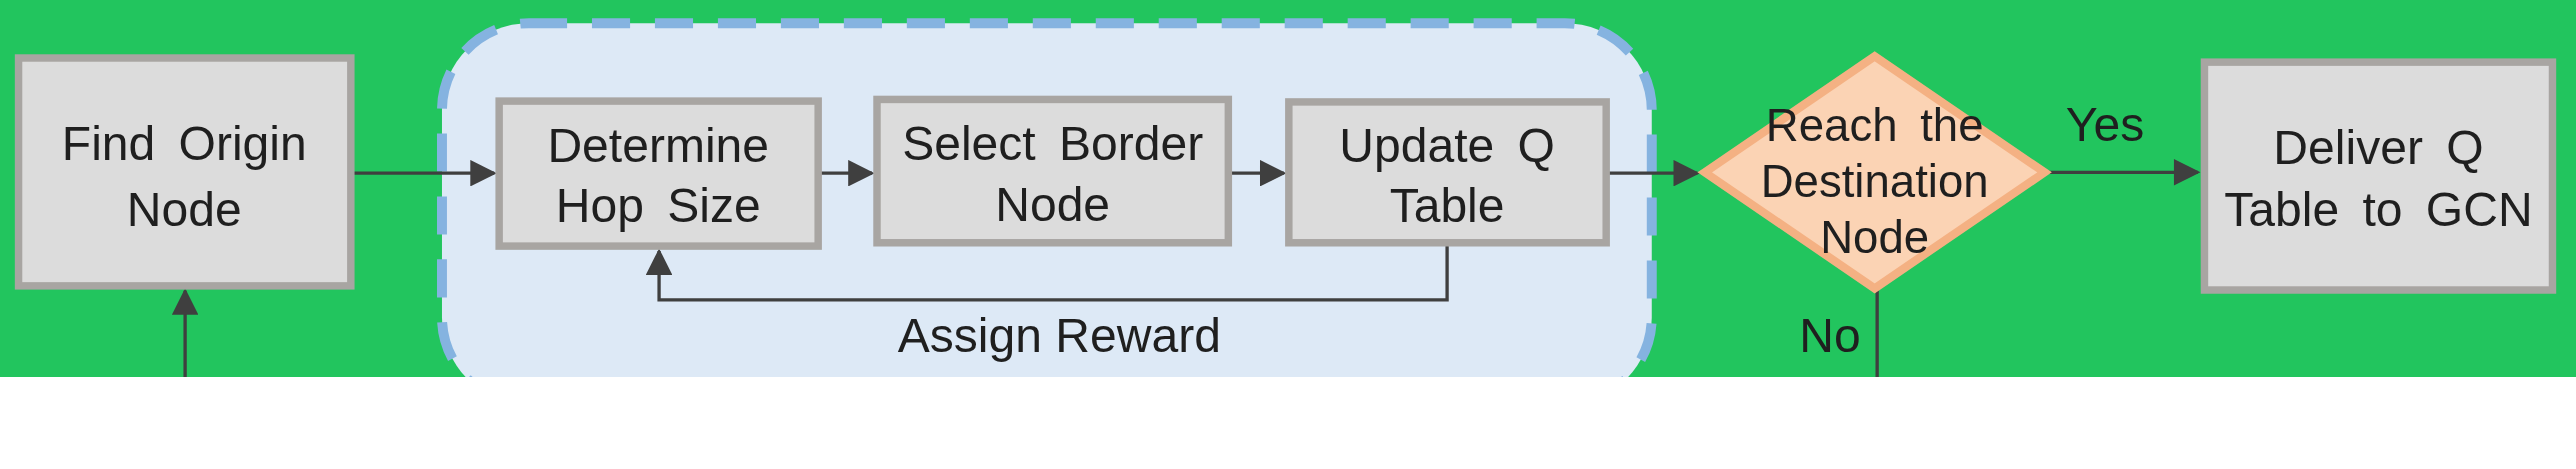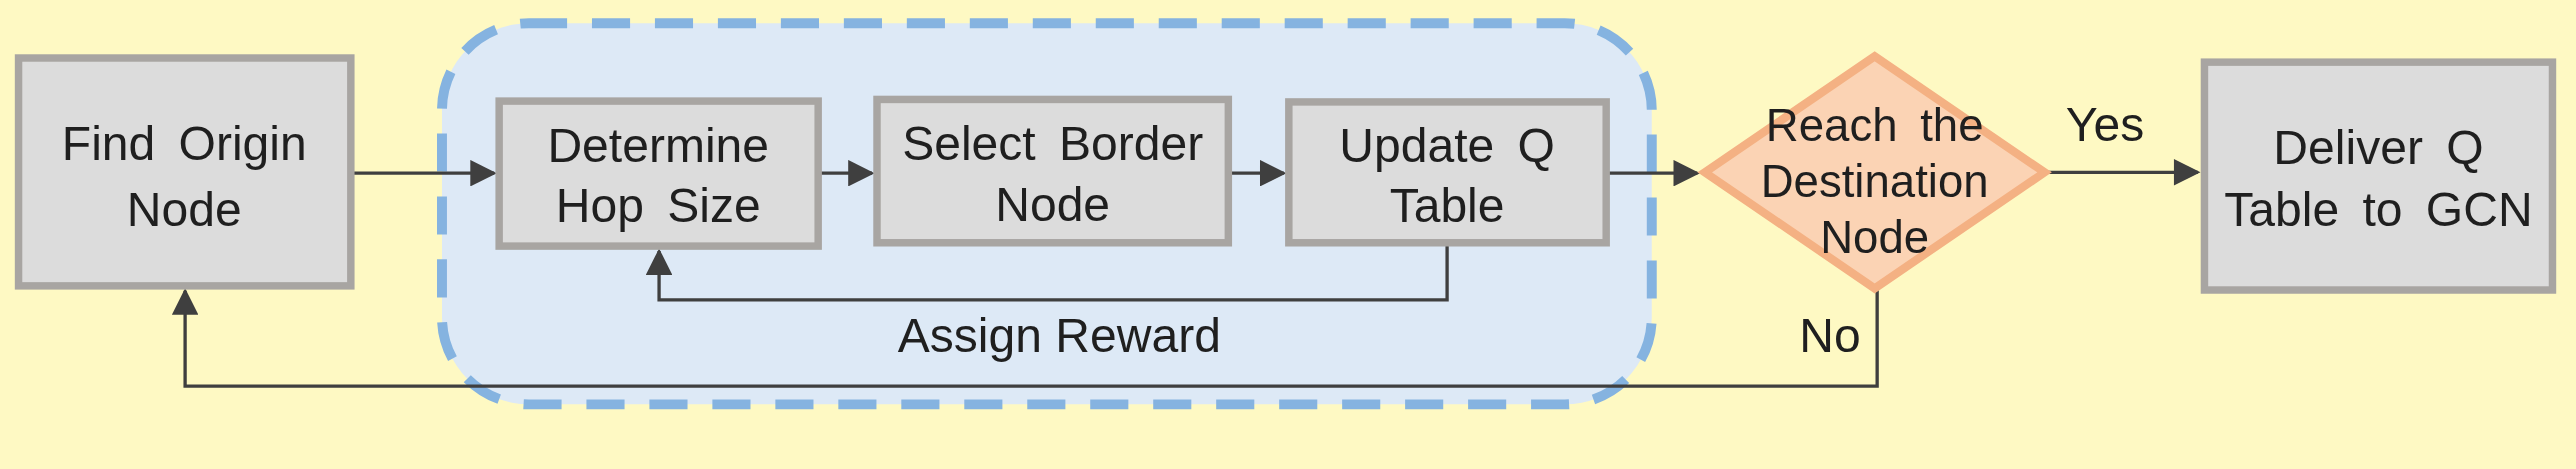--- a/index.html
+++ b/index.html
@@ -3,22 +3,22 @@
 <meta charset="utf-8">
 <style>
   html, body {
     margin: 0;
     padding: 0;
     background: #ffffff;
   }
   .canvas-wrap {
     position: relative;
     width: 2576px;
-    height: 469px;
-    background: #fef9c3;
+    height: 377px;
+    background: #22c55e;
     font-family: "Liberation Sans", sans-serif;
   }
   svg { display: block; }
 
   .node-text {
     font-family: "Liberation Sans", sans-serif;
     font-size: 58px;
     fill: #1f1f1f;
     text-anchor: middle;
     dominant-baseline: central;

